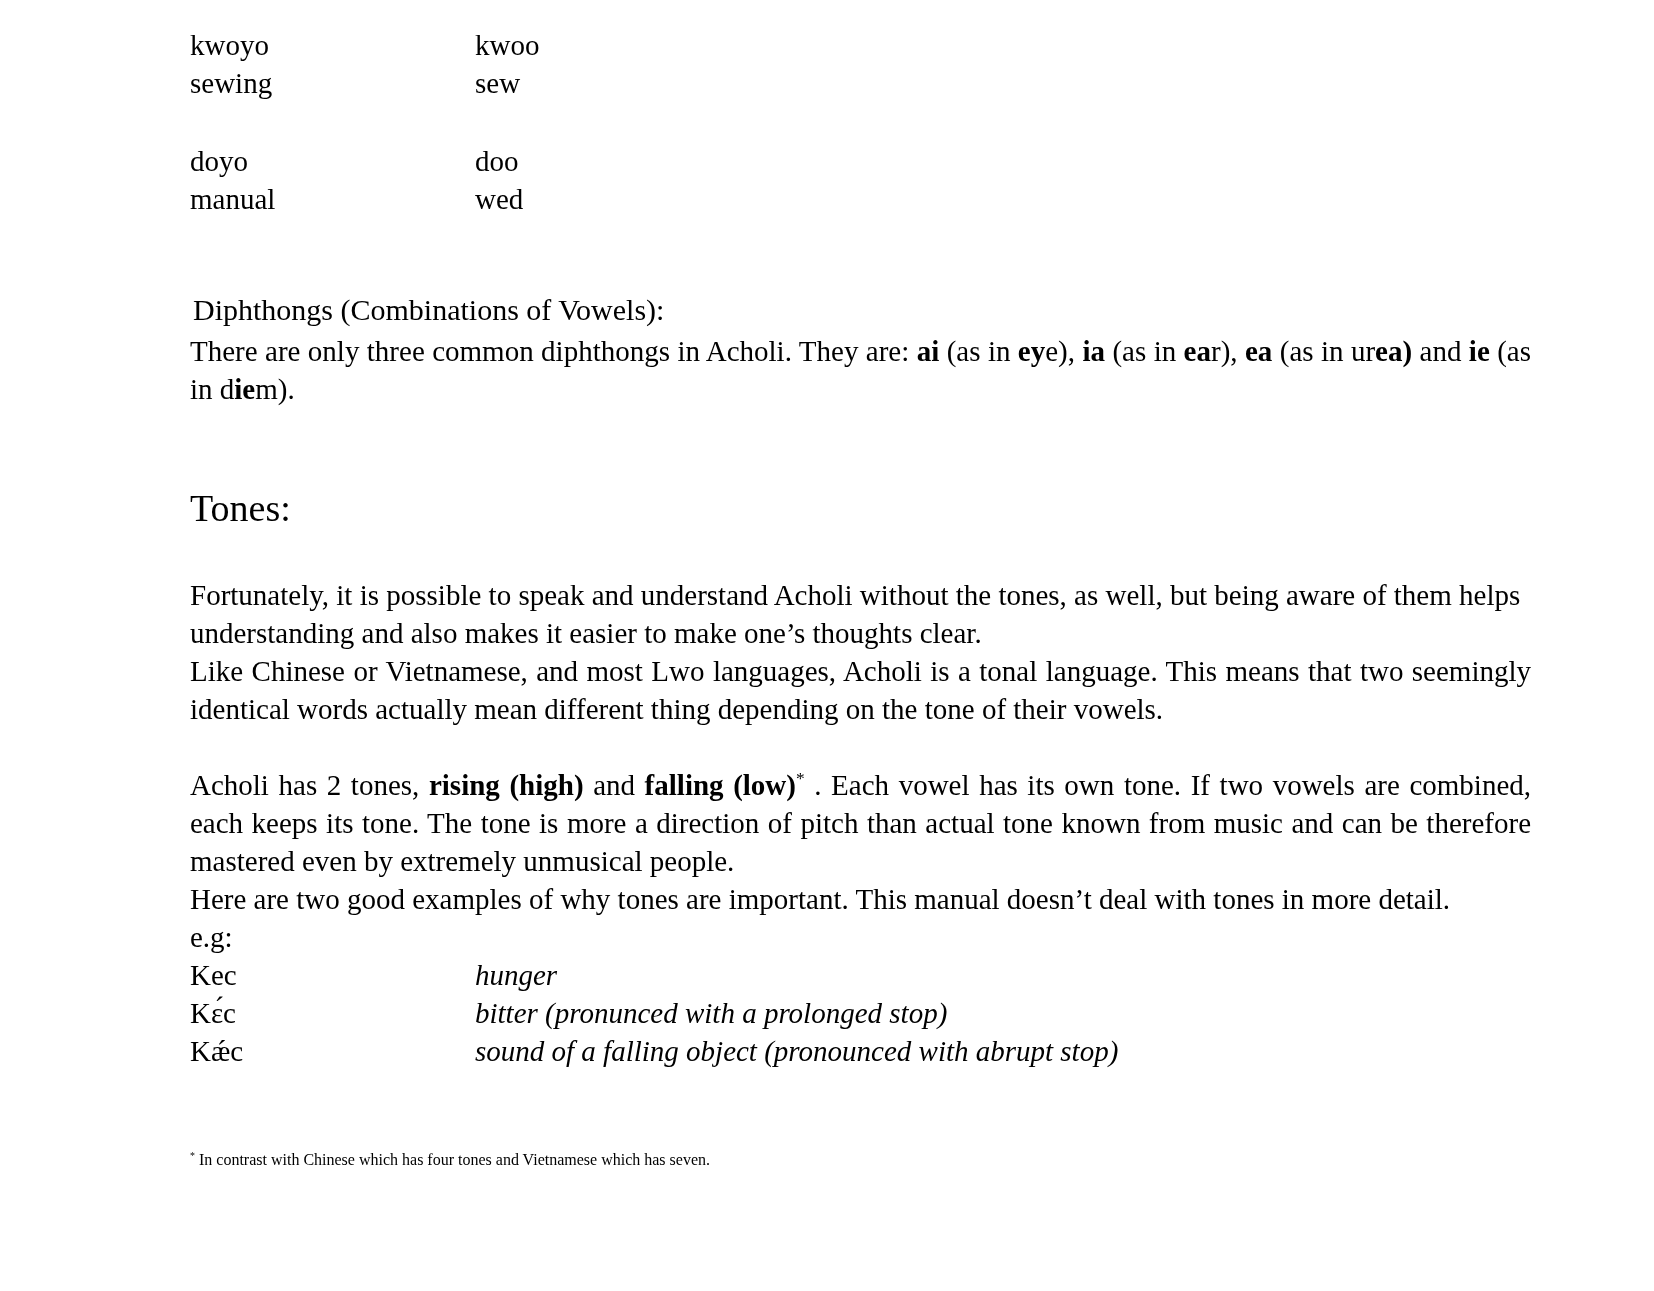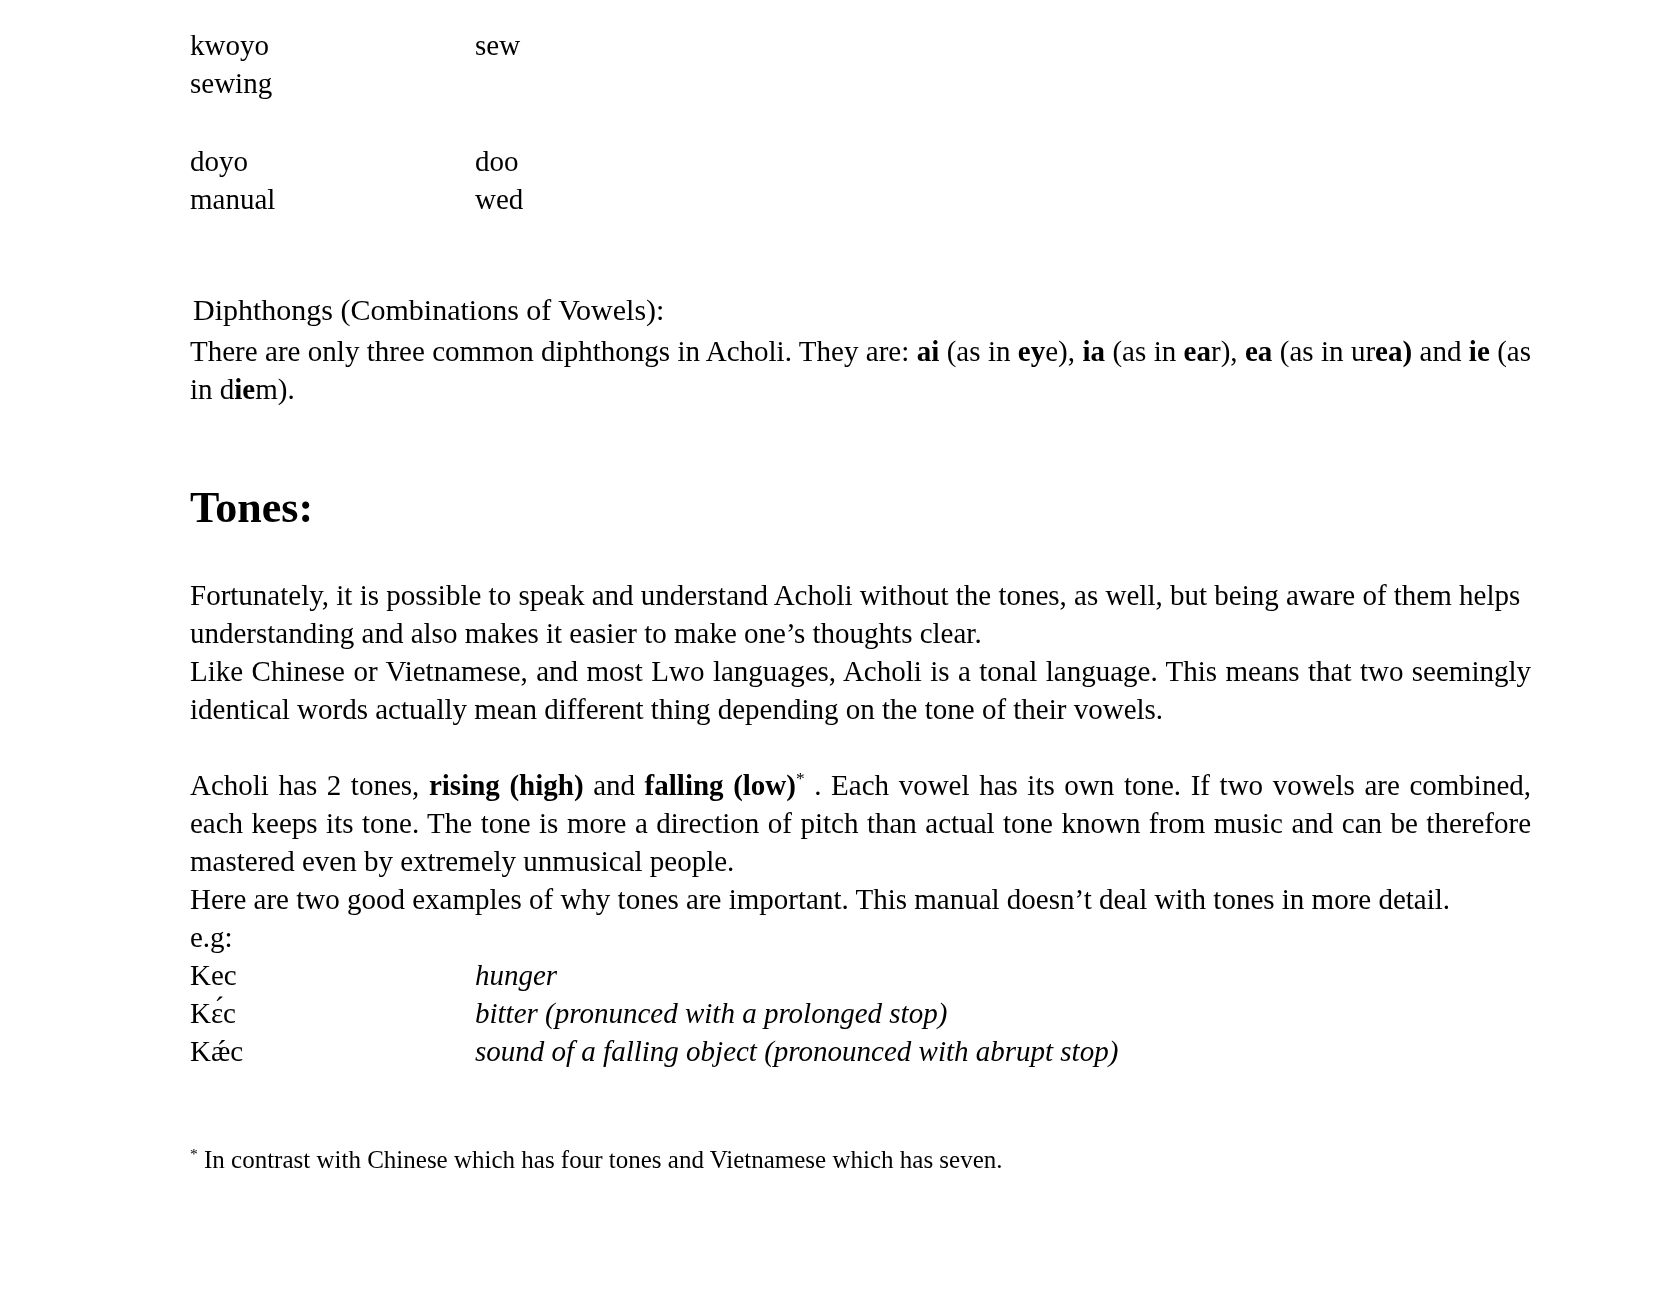--- a/index.html
+++ b/index.html
@@ -30,23 +30,23 @@
 
   
   .diph-heading {
     margin: 72px 0 0 3px;
     font-size: 30px;
     line-height: 40px;
     font-weight: normal;
   }
   .tones-heading {
     margin: 76px 0 0 0;
-    font-size: 44px;
+    font-size: 38px;
     line-height: 48px;
-    font-weight: bold;
+    font-weight: normal;
   }
 
   
   p.body { margin: 0; padding: 0; }
   p.just { text-align: justify; }
   p.gap-lg { margin-top: 44px; }
   p.gap { margin-top: 38px; }
   p.after-heading { margin-top: 2px; }
 
   sup {
@@ -57,38 +57,39 @@
 
   
   .examples { }
   .ex-row { display: flex; line-height: 38px; }
   .ex-word { width: 285px; flex: 0 0 285px; }
   .ex-gloss { flex: 1 1 auto; font-style: italic; }
 
   
   .footnote {
     margin-top: 74px;
-    font-size: 25px;
+    font-size: 16px;
     line-height: 32px;
   }
   .footnote sup { font-size: 0.62em; }
 </style>
 </head>
 <body>
 
 <div class="page">
   <div class="content">
 
     <section class="word-pairs">
       <div class="pair-row">
         <div class="pair-col-1">
           <div>kwoyo</div>
           <div class="gloss">sewing</div>
         </div>
         <div class="pair-col-2">
+          <div>kwoo</div>
           <div class="gloss">sew</div>
         </div>
       </div>
       <div class="pair-row pair-row-gap">
         <div class="pair-col-1">
           <div>doyo</div>
           <div class="gloss">manual</div>
         </div>
         <div class="pair-col-2">
           <div>doo</div>

